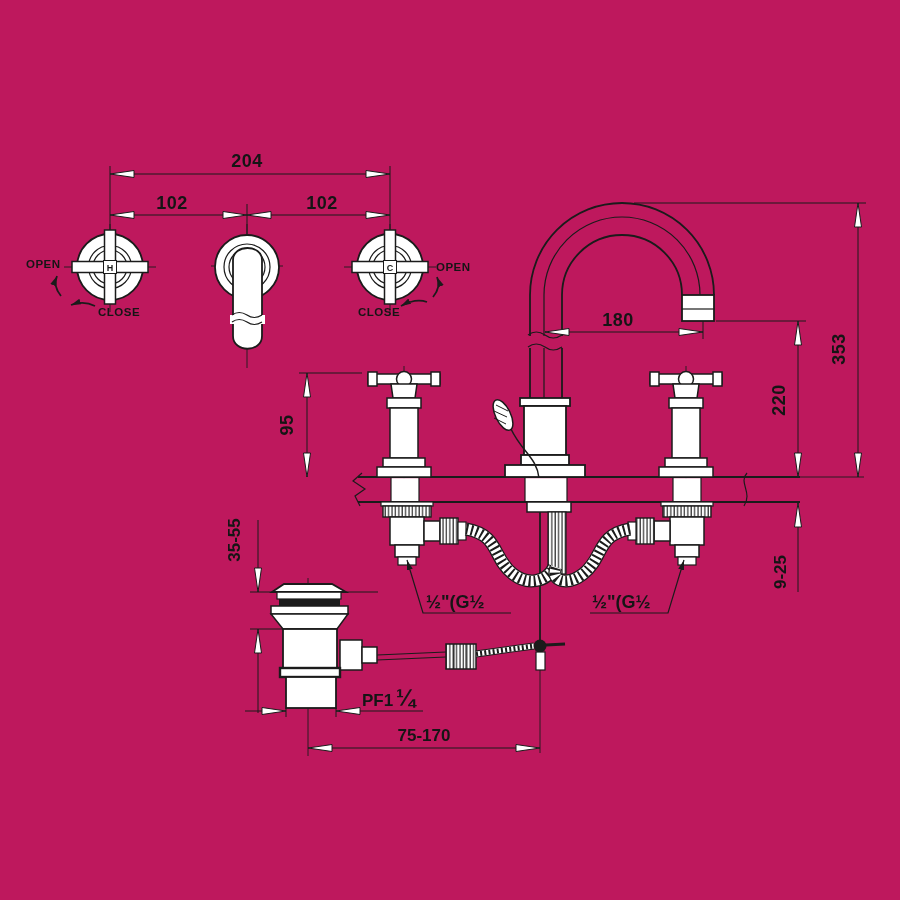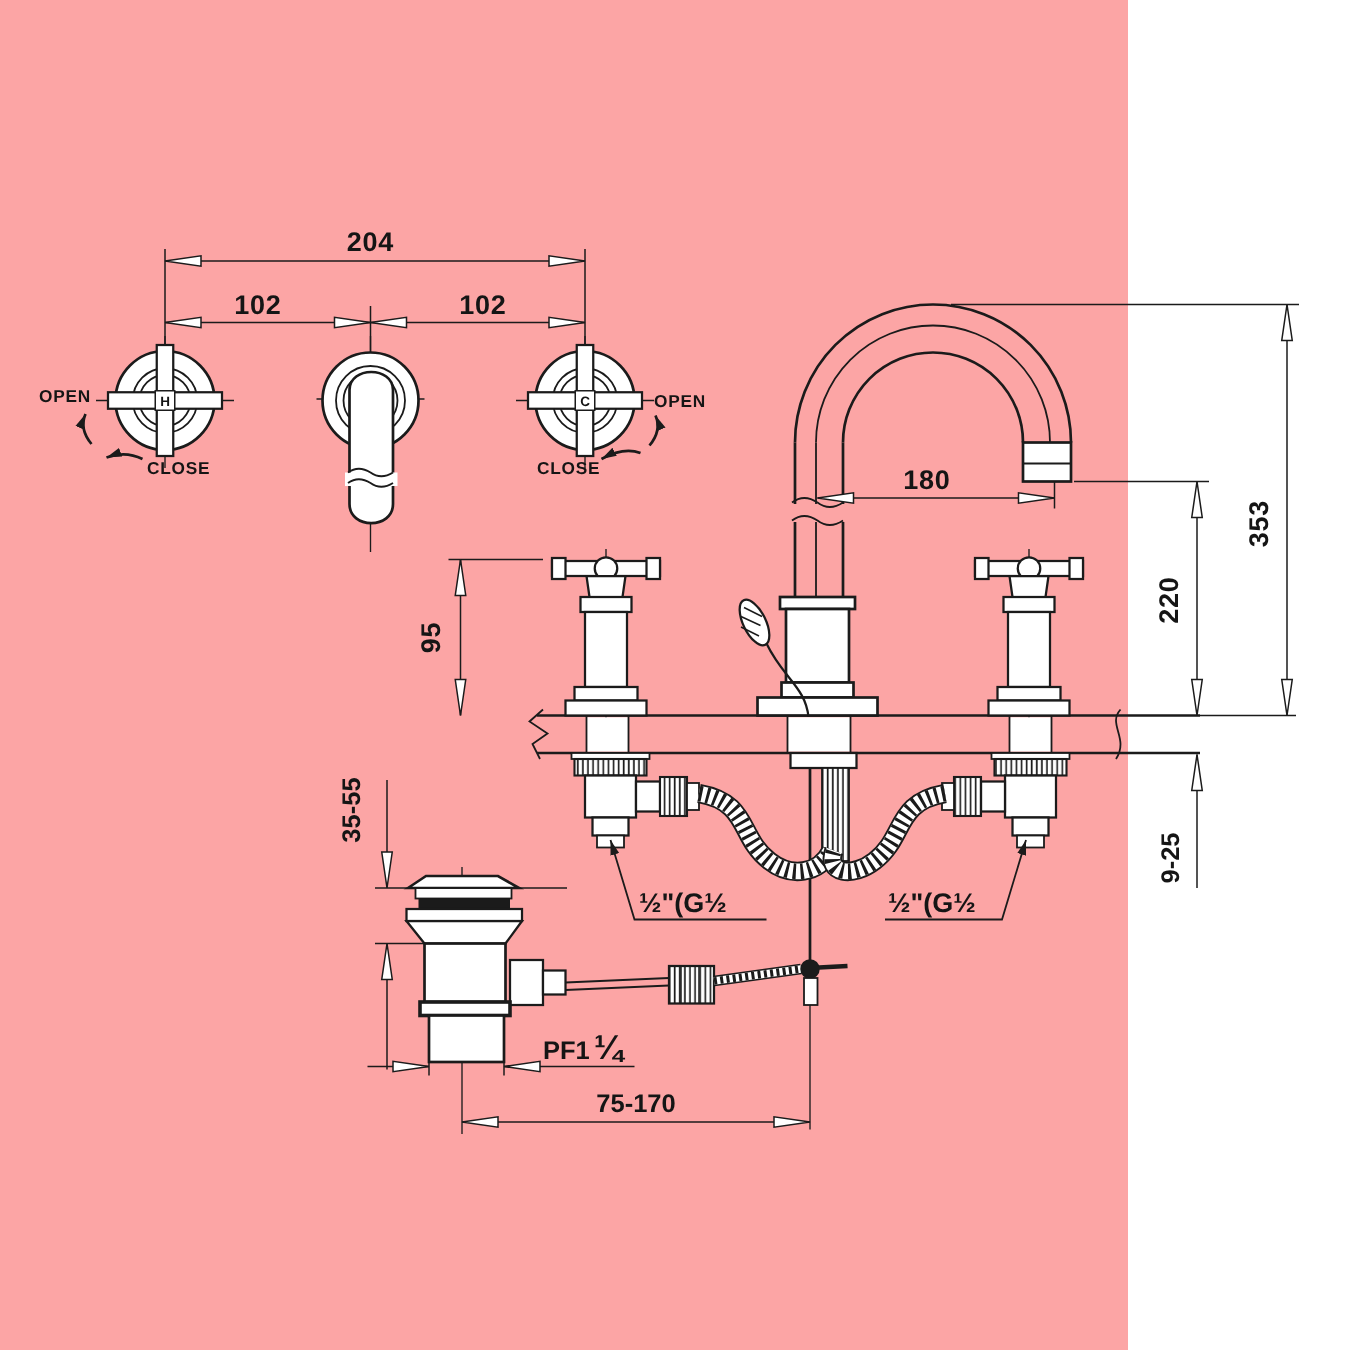--- a/index.html
+++ b/index.html
@@ -1,16 +1,16 @@
 <!DOCTYPE html>
 <html><head>
 <meta charset="utf-8">
 <style>
   html,body{margin:0;padding:0;background:#fff;}
-  .page{width:752px;height:900px;background:#fca5a5;position:relative;font-family:"Liberation Sans",sans-serif;}
+  .page{width:900px;height:900px;background:#be185d;position:relative;font-family:"Liberation Sans",sans-serif;}
   svg{display:block;}
   text{fill:#151515;font-family:"Liberation Sans",sans-serif;font-weight:bold;}
   .dim{font-size:18px;letter-spacing:0.5px;}
   .dim-sm{font-size:17px;}
   .oc{font-size:11.5px;letter-spacing:0.5px;}
   .hc{font-size:9px;}
   .thread{font-size:18px;}
   .frac{font-size:23px;}
   .ln{stroke:#1b1b1b;fill:none;}
   .w18{stroke-width:1.8;}

